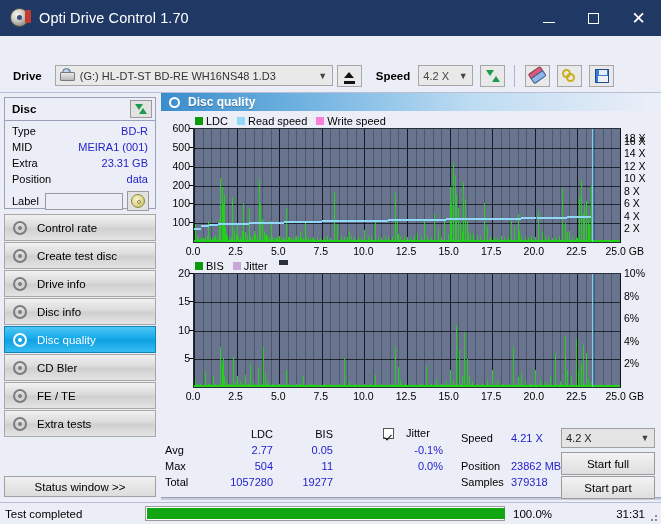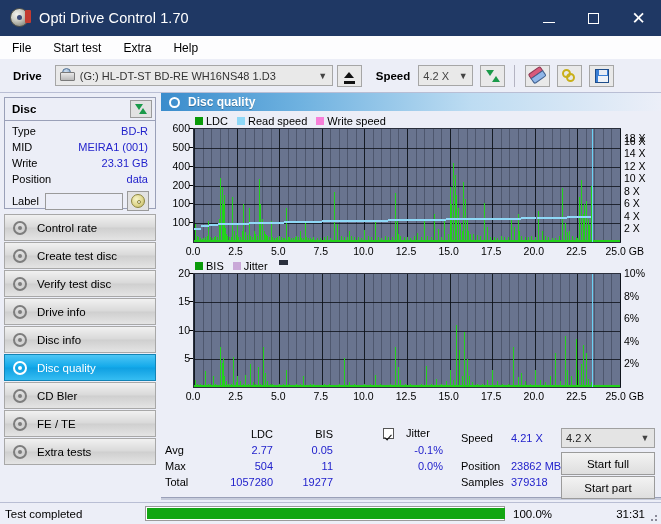--- a/index.html
+++ b/index.html
@@ -208,26 +208,20 @@
         </div>
       <div class="win-btn max">
           <span></span>
         </div>
       <div class="win-btn close">
           <span>✕</span>
         </div>
     </div>
   </div>
 
-  <div class="menubar">
-    <div class="menu-item">File</div>
-    <div class="menu-item">Start test</div>
-    <div class="menu-item">Extra</div>
-    <div class="menu-item">Help</div>
-  </div>
 
   <div class="toolbar">
     <div class="tb-label">Drive</div>
     <div class="drive-combo">
       <div class="dicon">
           <div class="disk"></div>
           <div class="body"></div>
         </div>
       <div class="txt">(G:)  HL-DT-ST BD-RE  WH16NS48 1.D3</div>
       <div class="arrow">▼</div>
@@ -274,21 +268,21 @@
       <div class="disc-rows">
         <div class="drow">
           <span class="k">Type</span>
           <span class="v">BD-R</span>
         </div>
         <div class="drow">
           <span class="k">MID</span>
           <span class="v">MEIRA1 (001)</span>
         </div>
         <div class="drow">
-          <span class="k">Write</span>
+          <span class="k">Extra</span>
           <span class="v">23.31 GB</span>
         </div>
         <div class="drow">
           <span class="k">Position</span>
           <span class="v">data</span>
         </div>
         <div class="label-row">
           <span class="k">Label</span>
           <input class="label-input" type="text" value="" style="">
           <div class="cd-btn">
@@ -308,26 +302,20 @@
       <div class="nav-item">
         <span class="ic">
             <span class="nav-ic"></span>
           </span>
         <span class="lbl">Create test disc</span>
       </div>
       <div class="nav-item">
         <span class="ic">
             <span class="nav-ic"></span>
           </span>
-        <span class="lbl">Verify test disc</span>
-      </div>
-      <div class="nav-item">
-        <span class="ic">
-            <span class="nav-ic"></span>
-          </span>
         <span class="lbl">Drive info</span>
       </div>
       <div class="nav-item">
         <span class="ic">
             <span class="nav-ic"></span>
           </span>
         <span class="lbl">Disc info</span>
       </div>
       <div class="nav-item active">
         <span class="ic">
@@ -348,20 +336,21 @@
         <span class="lbl">FE / TE</span>
       </div>
       <div class="nav-item">
         <span class="ic">
             <span class="nav-ic"></span>
           </span>
         <span class="lbl">Extra tests</span>
       </div>
     </div>
 
+    <div class="status-btn">Status window &gt;&gt;</div>
   </div>
 
   <div class="content">
     <div class="ct-hdr">
       <span class="ic">
           <span class="hdr-ic"></span>
         </span>
       <span class="t">Disc quality</span>
     </div>
 

